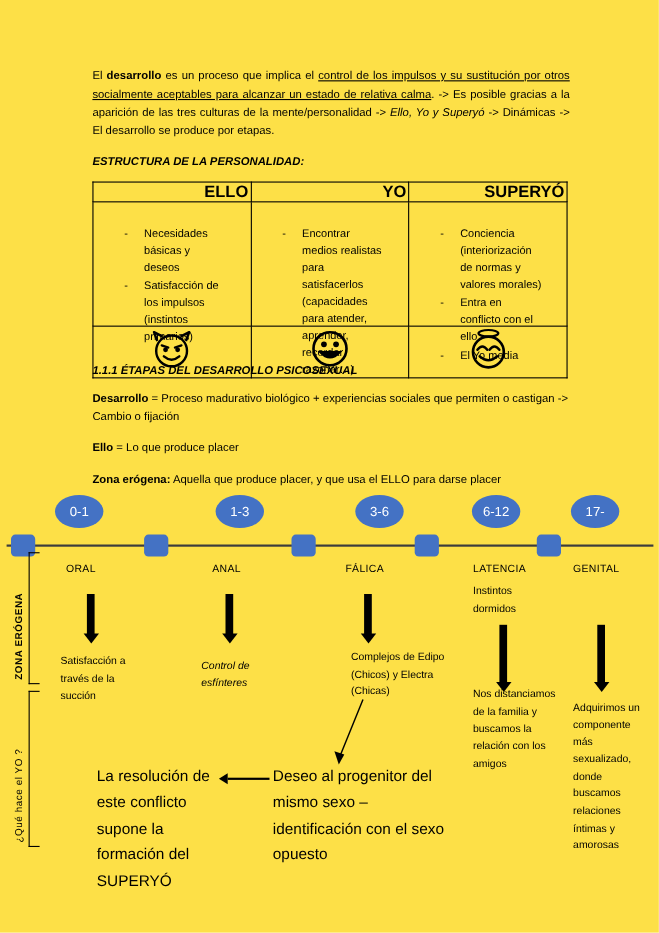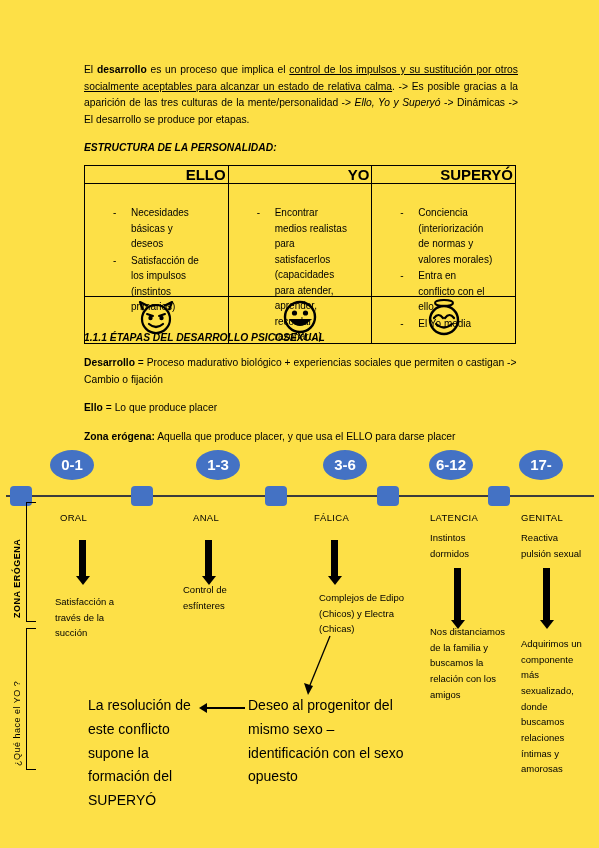--- a/index.html
+++ b/index.html
@@ -136,22 +136,22 @@
     top: 36px;
   }
   .bubble {
     position: absolute;
     width: 44px;
     height: 30px;
     background: #4472C4;
     border-radius: 50%;
     top: 0px;
     color: #ffffff;
-    font-size: 15px;
-    font-weight: bold;
+    font-size: 12px;
+    font-weight: normal;
     text-align: center;
     line-height: 30px;
   }
   .stage-label {
     position: absolute;
     font-size: 9.5px;
     letter-spacing: 0.3px;
   }
   .col-text {
     position: absolute;
@@ -325,32 +325,31 @@
     <div class="stage-label" style="left:314px; top:62px;">FÁLICA</div>
     <div class="stage-label" style="left:430px; top:62px;">LATENCIA</div>
     <div class="stage-label" style="left:521px; top:62px;">GENITAL</div>
 
     <div class="arrow-down" style="left:79px; top:90px; height:38px;"></div>
     <div class="arrow-head" style="left:75.5px; top:126px;"></div>
     <div class="col-text" style="left:55px; top:144px; width:80px;">Satisfacción a través de la succión</div>
 
     <div class="arrow-down" style="left:205px; top:90px; height:38px;"></div>
     <div class="arrow-head" style="left:201.5px; top:126px;"></div>
-    <div class="col-text" style="left:183px; top:132px; width:80px;">Control de esfínteres</div>
+    <div class="col-text" style="left:183px; top:148px; width:80px;font-style:italic;">Control de esfínteres</div>
 
     <div class="arrow-down" style="left:331px; top:90px; height:38px;"></div>
     <div class="arrow-head" style="left:327.5px; top:126px;"></div>
     <div class="col-text" style="left:306px; top:140px; width:86px;margin-left:13px;">Complejos de Edipo (Chicos) y Electra (Chicas)</div>
 
     <div class="col-text" style="left:430px; top:80px; width:70px;">Instintos dormidos</div>
     <div class="arrow-down" style="left:454px; top:118px; height:54px;"></div>
     <div class="arrow-head" style="left:450.5px; top:170px;"></div>
     <div class="col-text" style="left:430px; top:174px; width:78px;">Nos distanciamos de la familia y buscamos la relación con los amigos</div>
 
-    <div class="col-text" style="left:521px; top:80px; width:68px;">Reactiva pulsión sexual</div>
     <div class="arrow-down" style="left:543px; top:118px; height:54px;"></div>
     <div class="arrow-head" style="left:539.5px; top:170px;"></div>
     <div class="col-text" style="left:521px; top:186px; width:70px;">Adquirimos un componente más sexualizado, donde buscamos relaciones íntimas y amorosas</div>
 
     <svg class="diag-svg" width="599" height="350">
       <line x1="330" y1="186" x2="308" y2="240" stroke="#000" stroke-width="1.3"></line>
       <polygon points="308,245 304,233 313,236" fill="#000"></polygon>
     </svg>
 
     <div class="bottom-box" style="left:248px; top:244px; width:160px;">Deseo al progenitor del mismo sexo – identificación con el sexo opuesto</div>

